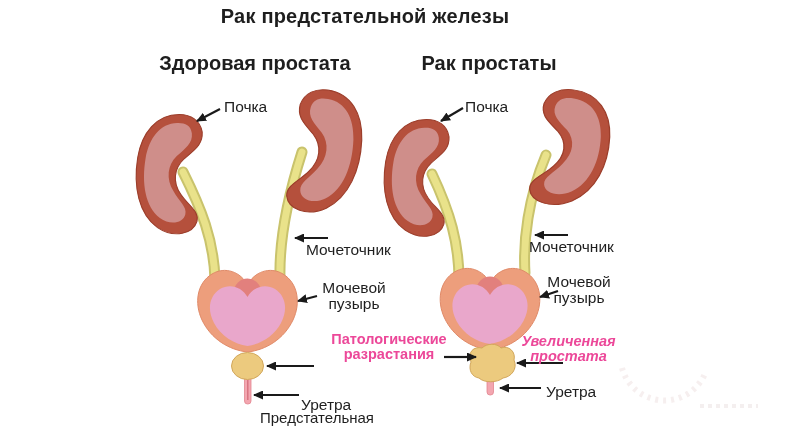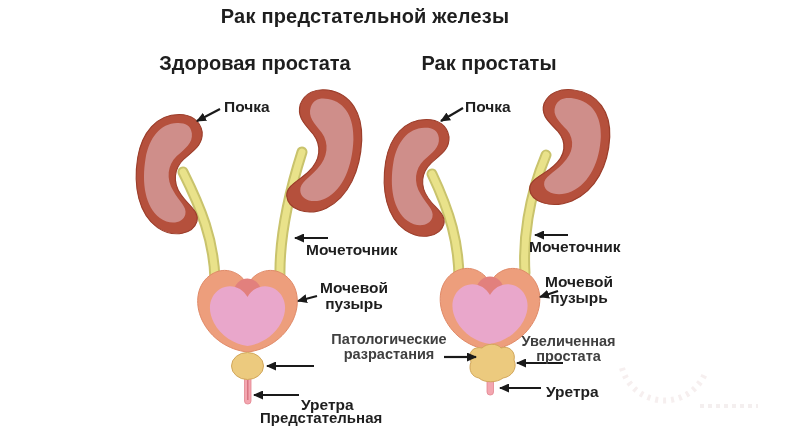--- a/index.html
+++ b/index.html
@@ -12,25 +12,25 @@
   .title{
     top:5px;left:150px;width:430px;text-align:center;
     font-size:20px;font-weight:700;line-height:1.1;letter-spacing:.2px;
   }
   .subtitle{
     top:52px;font-size:20px;font-weight:700;text-align:center;white-space:nowrap;
   }
   .subtitle.healthy{left:158px;width:194px;}
   .subtitle.cancer{left:420px;width:138px;}
   .lbl{
-    position:absolute;font-size:15.5px;font-weight:700;line-height:1.06;
+    position:absolute;font-size:15.5px;font-weight:400;line-height:1.06;
     white-space:nowrap;color:#1e1e1e;
   }
   .lbl.multi{white-space:normal;text-align:center;}
-  .lbl.red{color:#404040;font-weight:700;font-size:14.5px;line-height:1.05;}
+  .lbl.red{color:#ec4899;font-weight:700;font-size:14.5px;line-height:1.05;}
 </style>
 </head>
 <body>
 
 <div class="stage">
 
   <svg width="800" height="428" viewBox="0 0 800 428">
     <defs>
       <marker id="ah" markerWidth="10" markerHeight="9" refX="9" refY="4.5" orient="auto" markerUnits="userSpaceOnUse">
         <path d="M0,0 L10,4.5 L0,9 Z" fill="#1a1a1a"></path>
@@ -117,15 +117,15 @@
   <div class="lbl" style="top:99px;left:224px;">Почка</div>
   <div class="lbl" style="top:242px;left:306px;">Мочеточник</div>
   <div class="lbl multi" style="top:280px;left:316px;width:76px;">Мочевой пузырь</div>
   <div class="lbl multi" style="top:368px;left:260px;width:110px;font-size:15px;margin-top:42px;">Предстательная железа</div>
   <div class="lbl" style="top:397px;left:301px;">Уретра</div>
 
   <div class="lbl" style="top:99px;left:465px;">Почка</div>
   <div class="lbl" style="top:239px;left:529px;">Мочеточник</div>
   <div class="lbl multi" style="top:274px;left:542px;width:74px;">Мочевой пузырь</div>
   <div class="lbl multi red" style="top:332px;left:330px;width:118px;">Патологические разрастания</div>
-  <div class="lbl multi red" style="top:334px;left:521px;width:95px;">Увеличенная простата</div>
+  <div class="lbl multi red" style="top:334px;left:521px;width:95px;font-style:italic;">Увеличенная простата</div>
   <div class="lbl" style="top:384px;left:546px;">Уретра</div>
 </div>
 
 </body></html>

